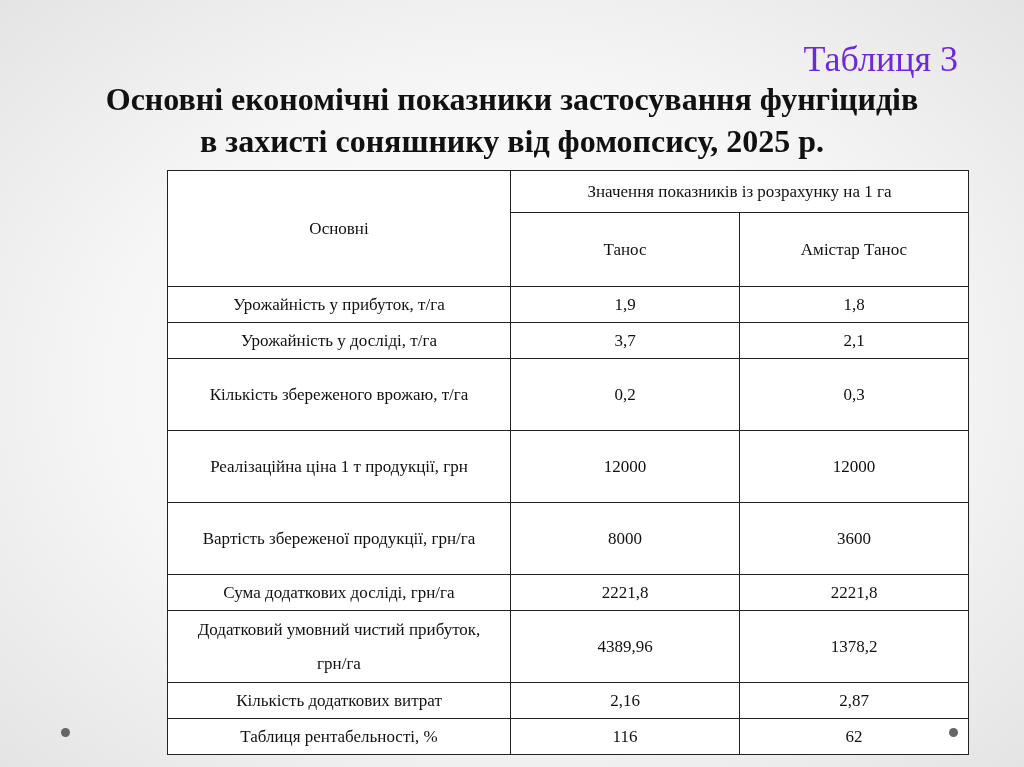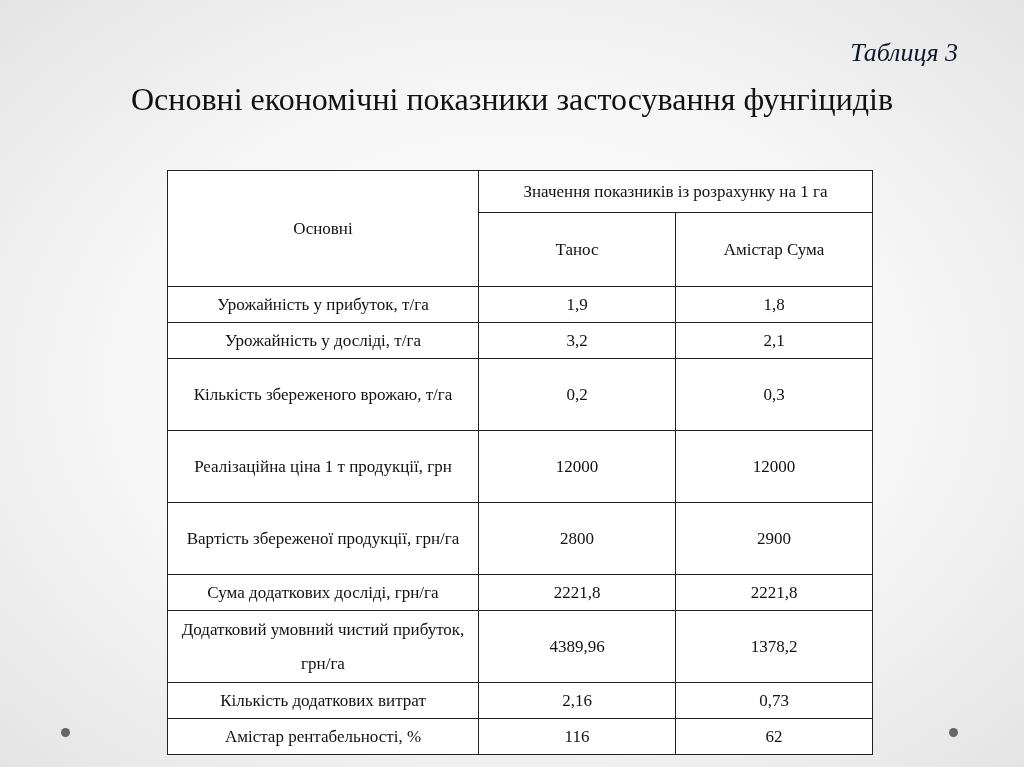--- a/index.html
+++ b/index.html
@@ -5,101 +5,102 @@
   html, body { margin:0; padding:0; }
   body {
     width:1024px; height:767px; overflow:hidden;
     background: radial-gradient(ellipse at center, #ffffff 0%, #f6f6f6 55%, #e4e4e4 100%);
     font-family: "Liberation Serif", "DejaVu Serif", serif;
     color:#111;
     position:relative;
   }
   .table-label {
     position:absolute; right:66px; top:38px;
-    font-style:italic; font-size:26px; color:#0f172a;
+    font-size:36px; color:#6d28d9;
   }
   .title {
     position:absolute; left:0; right:0; top:78px;
-    text-align:center; font-weight:normal; font-size:32px; line-height:42px;
+    text-align:center; font-weight:bold; font-size:32px; line-height:42px;
     color:#111;
   }
   table {
     position:absolute; left:167px; top:170px;
     border-collapse:collapse; background:#fff;
     font-size:17px;
   }
   td, th {
     border:1.5px solid #222; text-align:center; font-weight:normal;
-    padding:0 6px; line-height:34px;
+    padding:0 22px; line-height:34px;
   }
   .dot {
     position:absolute; width:9px; height:9px; border-radius:50%;
     background:#666;
   }
 </style>
 </head>
 <body>
 
 <div class="table-label">Таблиця 3</div>
 <div class="title">
   <div>Основні економічні показники застосування фунгіцидів</div>
+  <div>в захисті соняшнику від фомопсису, 2025 р.</div>
 </div>
 
 <table>
   <tbody>
       <tr style="height:42px">
     <th rowspan="2" style="width:298px">Основні</th>
     <th colspan="2">Значення показників із розрахунку на 1 га</th>
   </tr>
   <tr style="height:74px">
     <th style="width:184px">Танос</th>
-    <th style="width:184px">Амістар Сума</th>
+    <th style="width:184px">Амістар Танос</th>
   </tr>
   <tr style="height:36px">
     <td>Урожайність у прибуток, т/га</td>
     <td>1,9</td>
     <td>1,8</td>
   </tr>
   <tr style="height:36px">
     <td>Урожайність у досліді, т/га</td>
-    <td>3,2</td>
+    <td>3,7</td>
     <td>2,1</td>
   </tr>
   <tr style="height:72px">
     <td>Кількість збереженого врожаю, т/га</td>
     <td>0,2</td>
     <td>0,3</td>
   </tr>
   <tr style="height:72px">
     <td>Реалізаційна ціна 1 т продукції, грн</td>
     <td>12000</td>
     <td>12000</td>
   </tr>
   <tr style="height:72px">
     <td>Вартість збереженої продукції, грн/га</td>
-    <td>2800</td>
-    <td>2900</td>
+    <td>8000</td>
+    <td>3600</td>
   </tr>
   <tr style="height:36px">
     <td>Сума додаткових досліді, грн/га</td>
     <td>2221,8</td>
     <td>2221,8</td>
   </tr>
   <tr style="height:72px">
     <td>Додатковий умовний чистий прибуток, грн/га</td>
     <td>4389,96</td>
     <td>1378,2</td>
   </tr>
   <tr style="height:36px">
     <td>Кількість додаткових витрат</td>
     <td>2,16</td>
-    <td>0,73</td>
+    <td>2,87</td>
   </tr>
   <tr style="height:36px">
-    <td>Амістар рентабельності, %</td>
+    <td>Таблиця рентабельності, %</td>
     <td>116</td>
     <td>62</td>
   </tr>
 </tbody>
   </table>
 
 <div class="dot" style="left:61px; top:728px;"></div>
 <div class="dot" style="left:949px; top:728px;"></div>
 
 </body></html>

